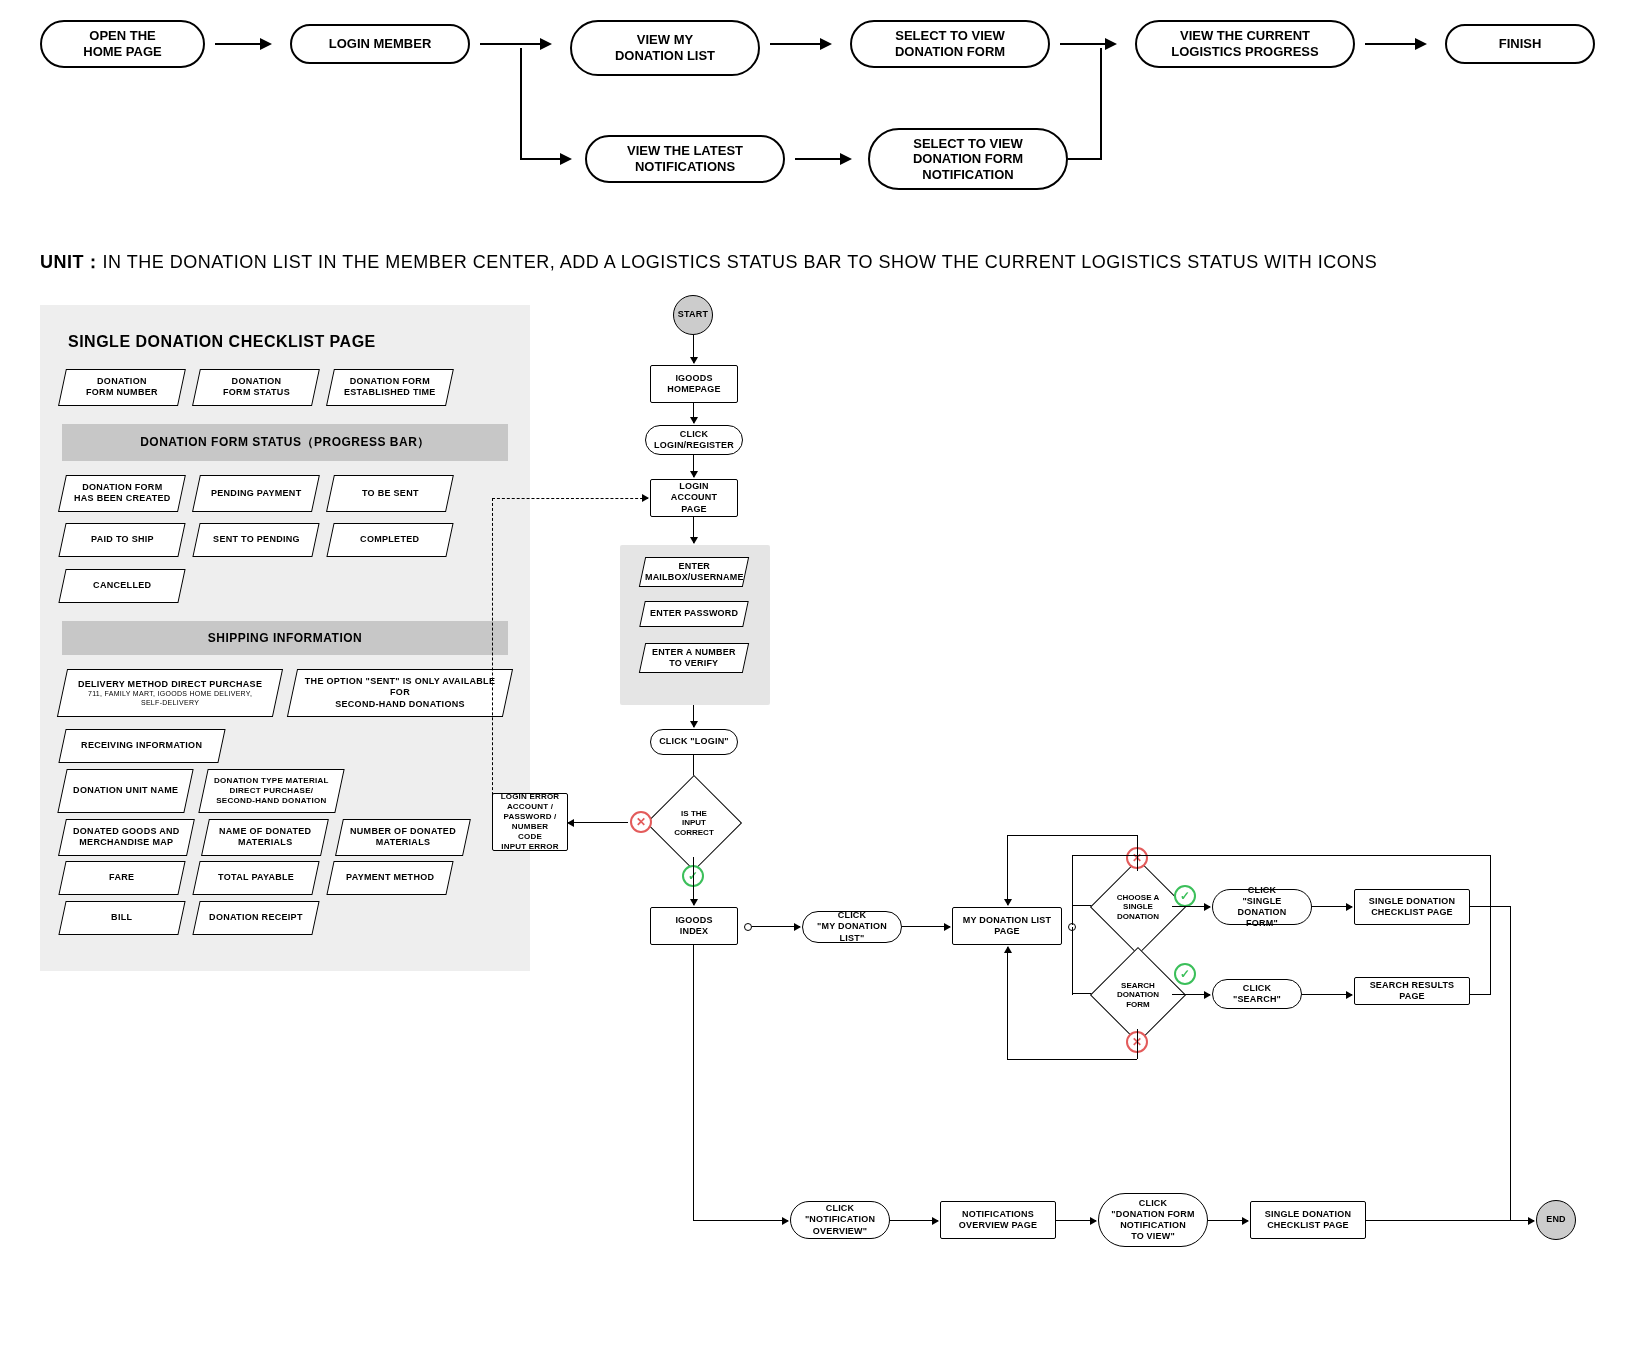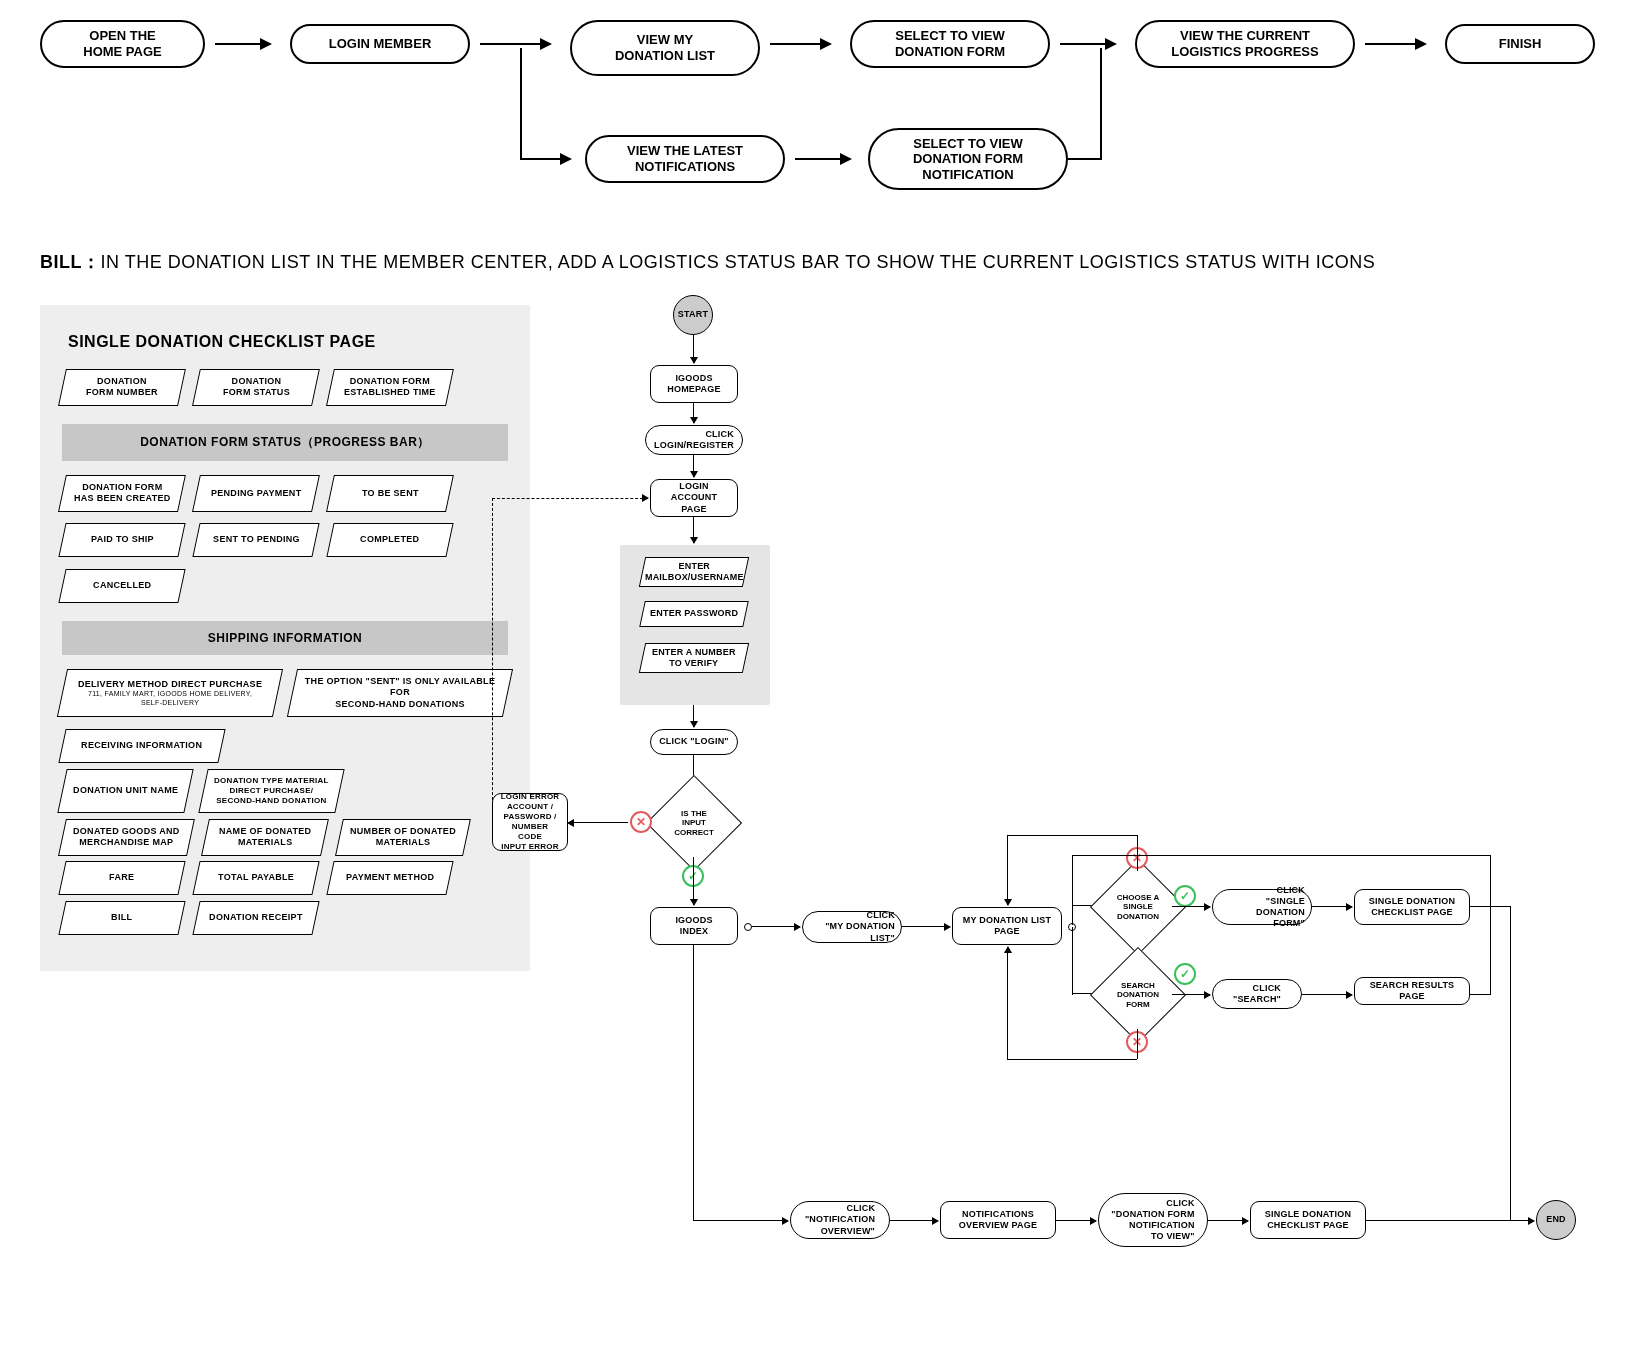--- a/index.html
+++ b/index.html
@@ -117,22 +117,22 @@
     font-size: 9px;
     font-weight: 700;
     text-align: center;
     display: flex;
     align-items: center;
     justify-content: center;
     line-height: 1.25;
     padding: 4px 6px;
     letter-spacing: 0.2px;
   }
-  .rect { border-radius: 9px; }
-  .round { border-radius: 999px; text-align: right; }
+  .rect { border-radius: 2px; }
+  .round { border-radius: 999px; }
   .term {
     border-radius: 50%;
     background: #ccc;
     width: 40px; height: 40px;
   }
   .diamond {
     position: absolute;
     width: 68px; height: 68px;
     transform: rotate(45deg);
     border: 1px solid #000;
@@ -219,21 +219,21 @@
   </div>
 <div class="arrow-h" style="left:795px; top:158px; width:55px;"></div>
 <div class="pill" style="left:868px; top:128px; width:200px; height:62px;">
     <span>SELECT TO VIEW<br>DONATION FORM<br>NOTIFICATION</span>
   </div>
 
 <div class="arrow-v" style="left:1100px; top:48px; height:111px; width:2px; background:#000;"></div>
 <div style="position:absolute; left:1068px; top:158px; width:34px; height:2px; background:#000;"></div>
 
 <div class="task-line" style="left:40px; top:250px;">
-  <b>BILL：</b><span>IN THE DONATION LIST IN THE MEMBER CENTER, ADD A LOGISTICS STATUS BAR TO SHOW THE CURRENT LOGISTICS STATUS WITH ICONS</span>
+  <b>UNIT：</b><span>IN THE DONATION LIST IN THE MEMBER CENTER, ADD A LOGISTICS STATUS BAR TO SHOW THE CURRENT LOGISTICS STATUS WITH ICONS</span>
 </div>
 
 <div class="panel">
   <div class="panel-title">SINGLE DONATION CHECKLIST PAGE</div>
   <div class="chip-row">
     <div class="chip small">
         <span>DONATION<br>FORM NUMBER</span>
       </div>
     <div class="chip small">
         <span>DONATION<br>FORM STATUS</span>

